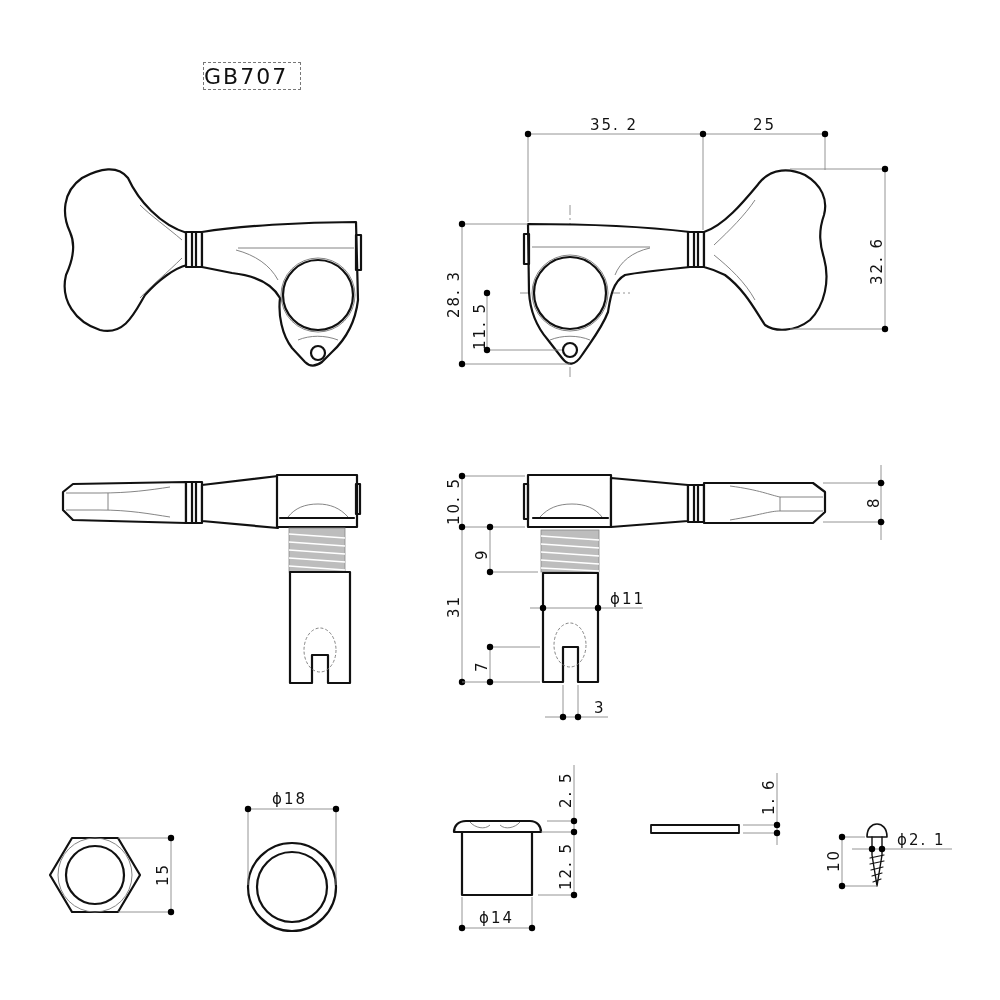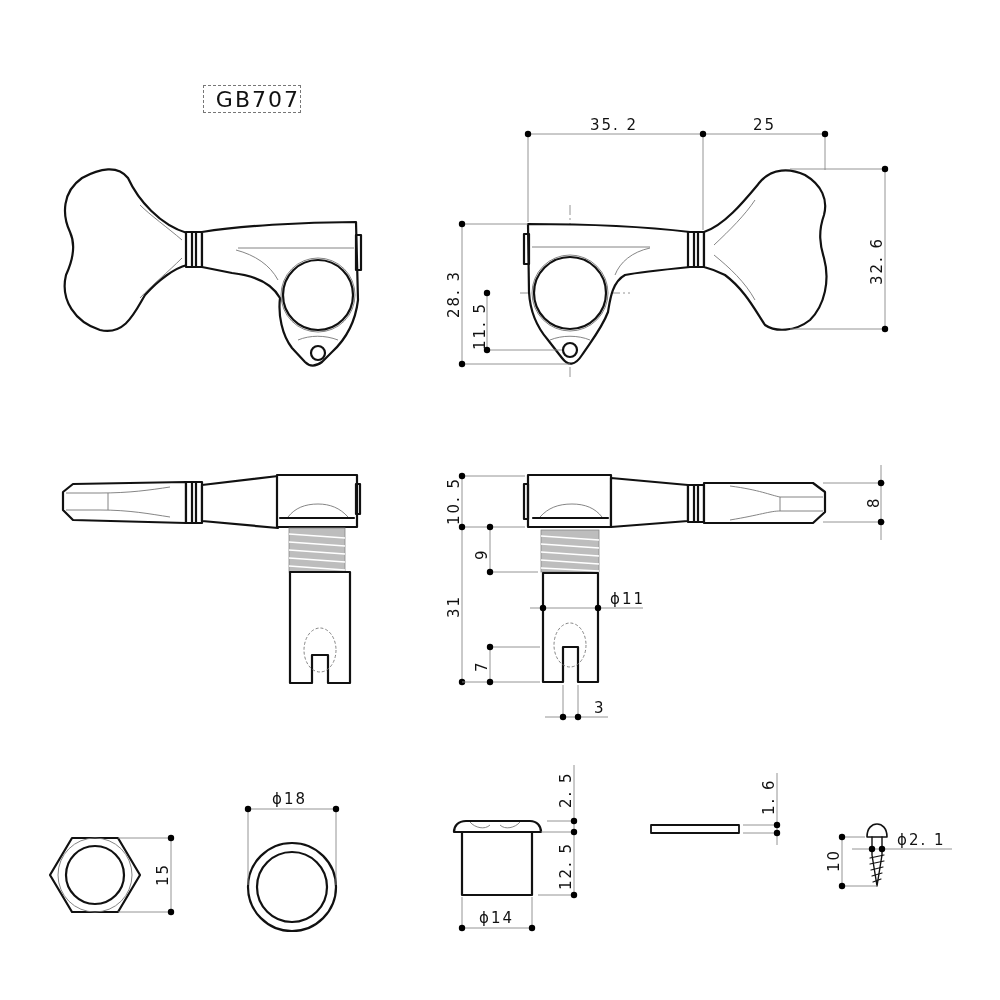--- a/index.html
+++ b/index.html
@@ -7,21 +7,21 @@
   svg { position: absolute; left: 0; top: 0; }
   .o { fill: none; stroke: #111; stroke-width: 2.2; stroke-linejoin: round; stroke-linecap: round; }
   .ow { fill: #fff; stroke: #111; stroke-width: 2.2; stroke-linejoin: round; }
   .thin { fill: none; stroke: #777; stroke-width: 0.9; }
   .dim { fill: none; stroke: #888; stroke-width: 0.9; }
   .ctr { fill: none; stroke: #888; stroke-width: 0.9; stroke-dasharray: 10 3 2 3; }
   .dot { fill: #000; }
   .thread { fill: #bdbdbd; stroke: #888; stroke-width: 0.8; }
   .lbl { font-family: "DejaVu Sans", sans-serif; font-size: 15px; fill: #111; letter-spacing: 2px; }
   .title-box { position: absolute; left: 203px; top: 62px; width: 98px; height: 28px; border: 1px dashed #777; box-sizing: border-box;
-               font-family: "DejaVu Sans", sans-serif; font-size: 22px; letter-spacing: 2px; line-height: 28px; text-align: right; color: #111; margin-top: 23px; }
+               font-family: "DejaVu Sans", sans-serif; font-size: 22px; letter-spacing: 2px; line-height: 28px; text-align: left; color: #111; }
 </style>
 </head>
 <body>
 
 <div class="title-box">GB707</div>
 
 <svg width="1000" height="1000" viewBox="0 0 1000 1000">
 
   <g>
 

